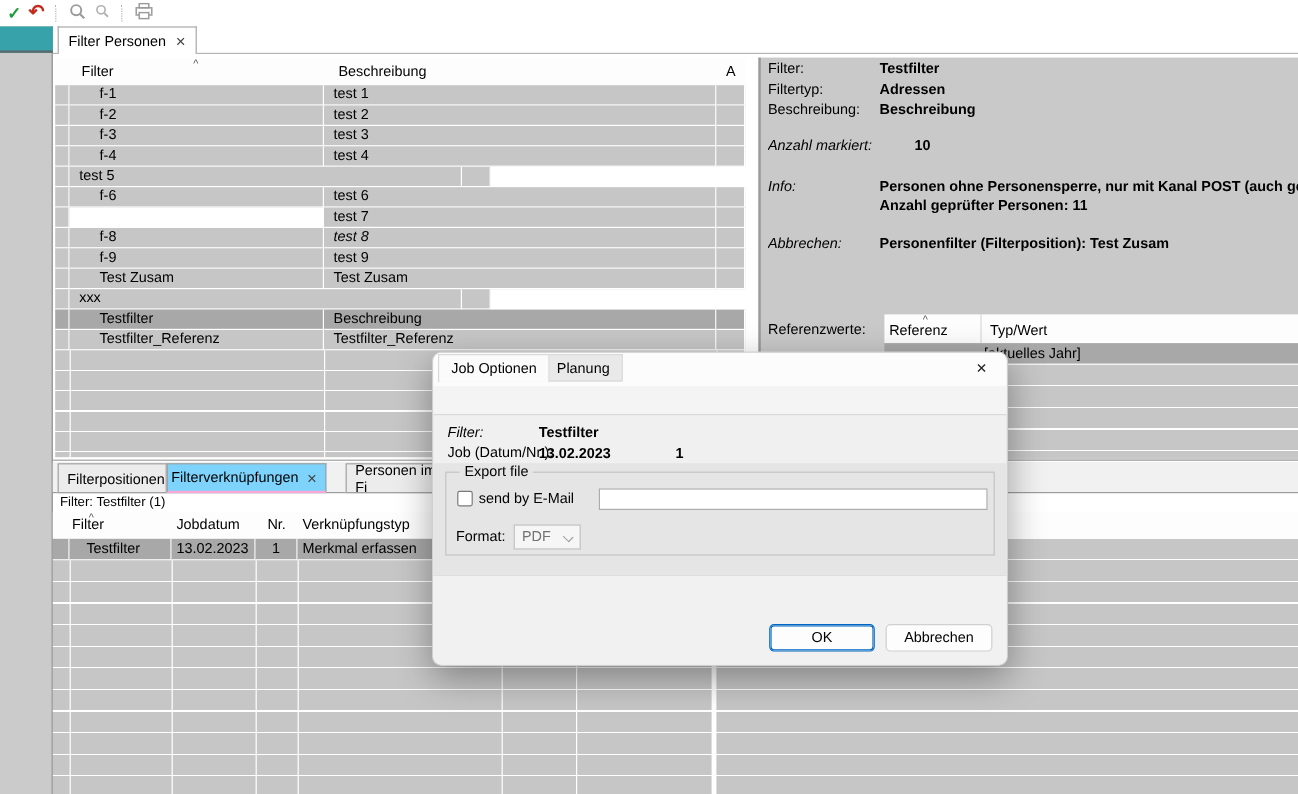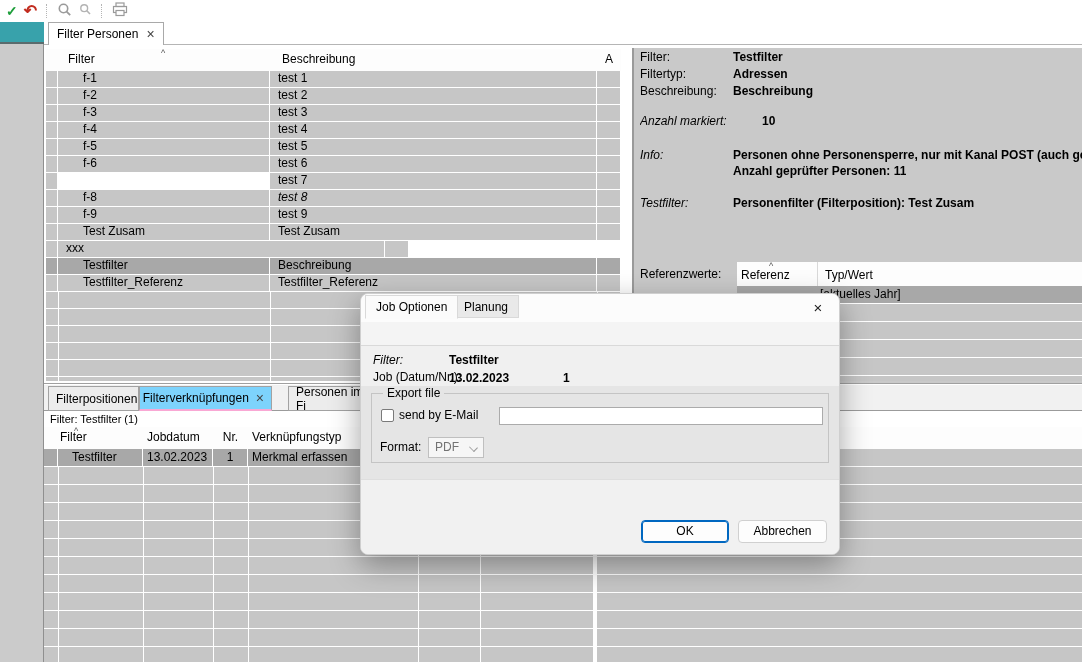--- a/index.html
+++ b/index.html
@@ -139,21 +139,20 @@
         <div class="c" style="width:24px;"></div>
       </div>
     <div class="trow">
         <div class="c" style="width:12px;"></div>
         <div class="c" style="width:212px;padding-left:25px;">f-4</div>
         <div class="c" style="width:327px;padding-left:8px;">test 4</div>
         <div class="c" style="width:24px;"></div>
       </div>
     <div class="trow">
         <div class="c" style="width:12px;"></div>
-        <div class="c" style="width:212px;padding-left:25px;">f-5</div>
         <div class="c" style="width:327px;padding-left:8px;">test 5</div>
         <div class="c" style="width:24px;"></div>
       </div>
     <div class="trow">
         <div class="c" style="width:12px;"></div>
         <div class="c" style="width:212px;padding-left:25px;">f-6</div>
         <div class="c" style="width:327px;padding-left:8px;">test 6</div>
         <div class="c" style="width:24px;"></div>
       </div>
     <div class="trow">
@@ -209,21 +208,21 @@
     <span class="abs nowrap b" style="left:99px;top:2px;">Testfilter</span>
     <span class="abs nowrap" style="left:6px;top:19px;">Filtertyp:</span>
     <span class="abs nowrap b" style="left:99px;top:19px;">Adressen</span>
     <span class="abs nowrap" style="left:6px;top:36px;">Beschreibung:</span>
     <span class="abs nowrap b" style="left:99px;top:36px;">Beschreibung</span>
     <span class="abs nowrap i" style="left:6px;top:66px;">Anzahl markiert:</span>
     <span class="abs nowrap b" style="left:128px;top:66px;">10</span>
     <span class="abs nowrap i" style="left:6px;top:100px;">Info:</span>
     <span class="abs nowrap b" style="left:99px;top:100px;width:349px;">Personen ohne Personensperre, nur mit Kanal POST (auch gesp</span>
     <span class="abs nowrap b" style="left:99px;top:116px;">Anzahl geprüfter Personen: 11</span>
-    <span class="abs nowrap i" style="left:6px;top:148px;">Testfilter:</span>
+    <span class="abs nowrap i" style="left:6px;top:148px;">Abbrechen:</span>
     <span class="abs nowrap b" style="left:99px;top:148px;">Personenfilter (Filterposition): Test Zusam</span>
 
     <span class="abs nowrap" style="left:6px;top:219px;">Referenzwerte:</span>
     <div class="abs" style="left:103px;top:214px;width:345px;height:24px;background:#fdfdfd;">
       <span class="abs nowrap" style="left:4px;top:6px;">Referenz</span>
       <span class="abs caret" style="left:32px;top:0px;">^</span>
       <div class="vline" style="left:80px;top:0;height:24px;background:#d9d9d9;"></div>
       <span class="abs nowrap" style="left:88px;top:6px;">Typ/Wert</span>
     </div>
     <div class="abs" style="left:103px;top:238px;width:345px;height:18px;background:#a8a8a8;border-bottom:1px solid #fff;box-sizing:border-box;">

